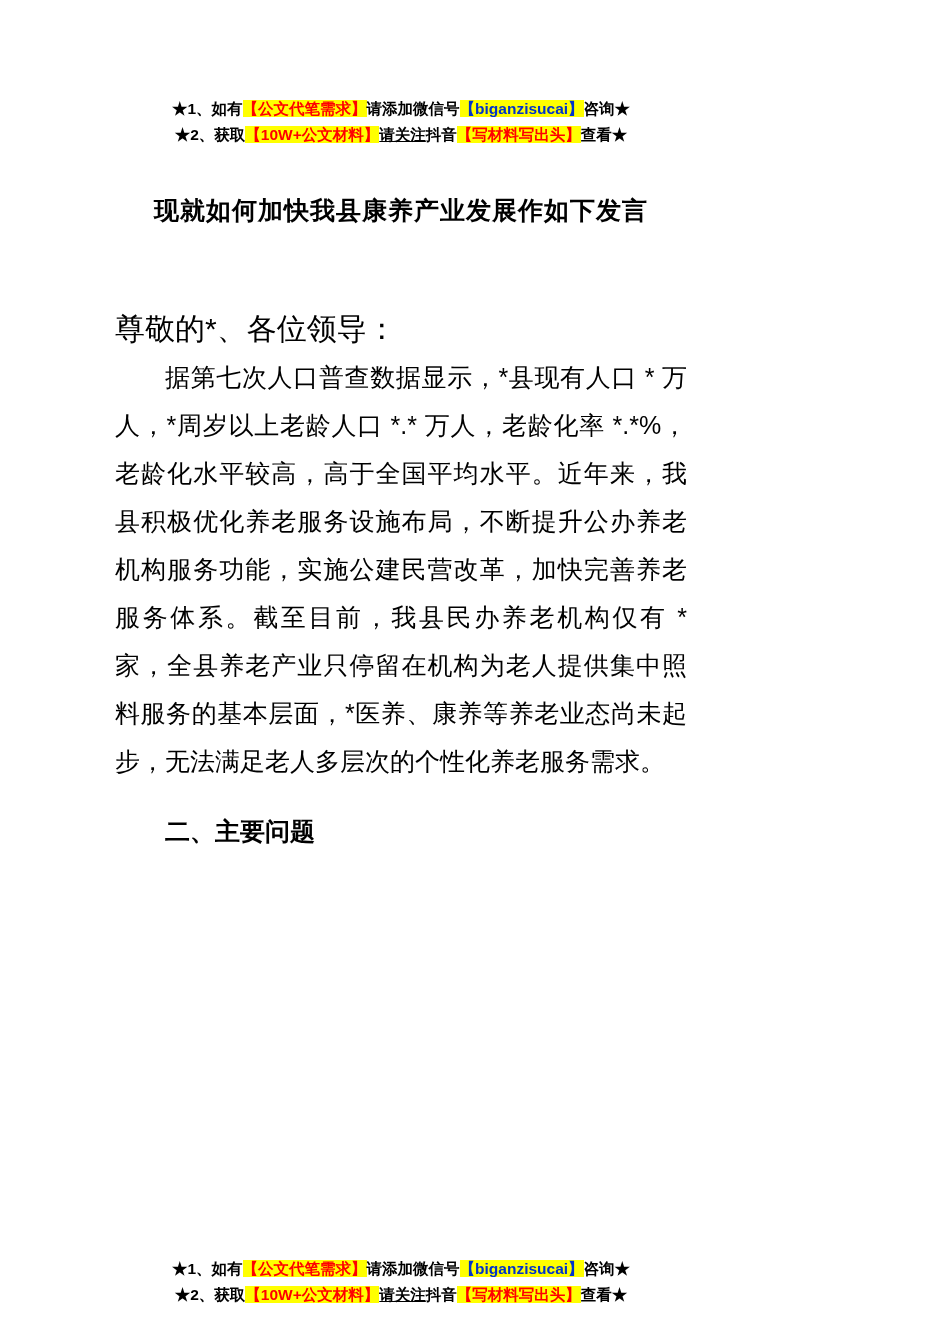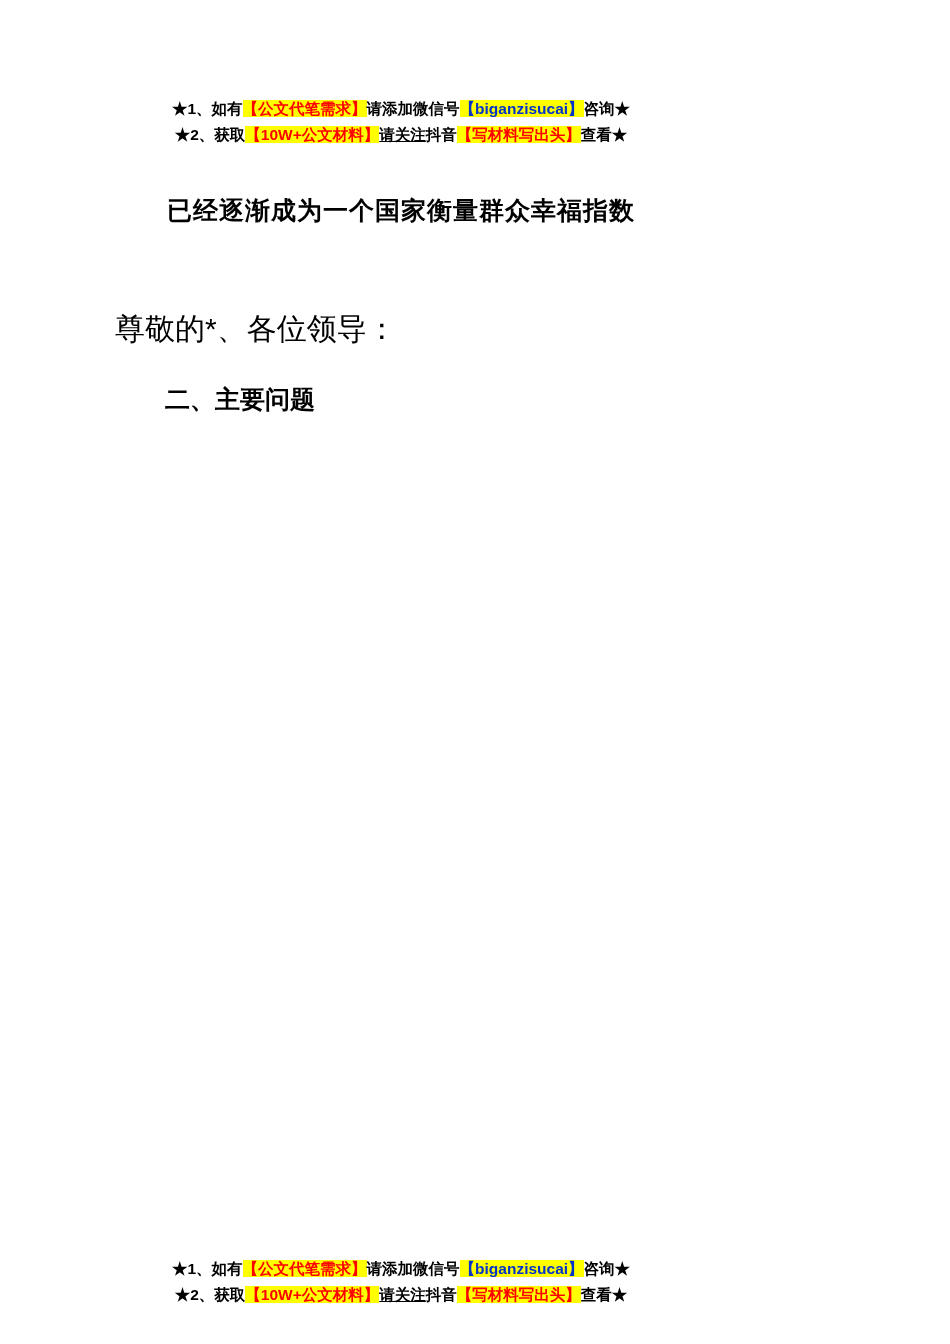--- a/index.html
+++ b/index.html
@@ -88,26 +88,27 @@
 </head>
 <body>
 
 <div class="page">
 
   <div class="promo promo-top">
     <div><span class="star">★</span><span class="black">1、如有</span><span class="hl-red">【</span><span class="hl-red">公文代笔需求</span><span class="hl-red">】</span><span class="black">请添加微信号</span><span class="hl-blue">【</span><span class="hl-blue">biganzisucai</span><span class="hl-blue">】</span><span class="black">咨询</span><span class="star">★</span></div>
     <div><span class="star">★</span><span class="black">2、获取</span><span class="hl-red">【</span><span class="hl-red">10W+公文材料</span><span class="hl-red">】</span><span class="black underline">请关注</span><span class="black">抖音</span><span class="hl-red">【</span><span class="hl-red">写材料写出头</span><span class="hl-red">】</span><span class="black">查看</span><span class="star">★</span></div>
   </div>
 
-  <div class="doc-title">已经逐渐成为一个国家衡量群众幸福指数</div>
+  <div class="doc-title">现就如何加快我县康养产业发展作如下发言</div>
 
   <div class="salutation">尊敬的*、各位领导：</div>
 
 
 
+  <p class="body-par">据第七次人口普查数据显示，*县现有人口 * 万人，*周岁以上老龄人口 *.* 万人，老龄化率 *.*%，老龄化水平较高，高于全国平均水平。近年来，我县积极优化养老服务设施布局，不断提升公办养老机构服务功能，实施公建民营改革，加快完善养老服务体系。截至目前，我县民办养老机构仅有 * 家，全县养老产业只停留在机构为老人提供集中照料服务的基本层面，*医养、康养等养老业态尚未起步，无法满足老人多层次的个性化养老服务需求。</p>
 
   <h2 class="section-head">二、主要问题</h2>
 
   <div class="promo promo-bottom">
     <div><span class="star">★</span><span class="black">1、如有</span><span class="hl-red">【</span><span class="hl-red">公文代笔需求</span><span class="hl-red">】</span><span class="black">请添加微信号</span><span class="hl-blue">【</span><span class="hl-blue">biganzisucai</span><span class="hl-blue">】</span><span class="black">咨询</span><span class="star">★</span></div>
     <div><span class="star">★</span><span class="black">2、获取</span><span class="hl-red">【</span><span class="hl-red">10W+公文材料</span><span class="hl-red">】</span><span class="black underline">请关注</span><span class="black">抖音</span><span class="hl-red">【</span><span class="hl-red">写材料写出头</span><span class="hl-red">】</span><span class="black">查看</span><span class="star">★</span></div>
   </div>
 
 </div>
 

